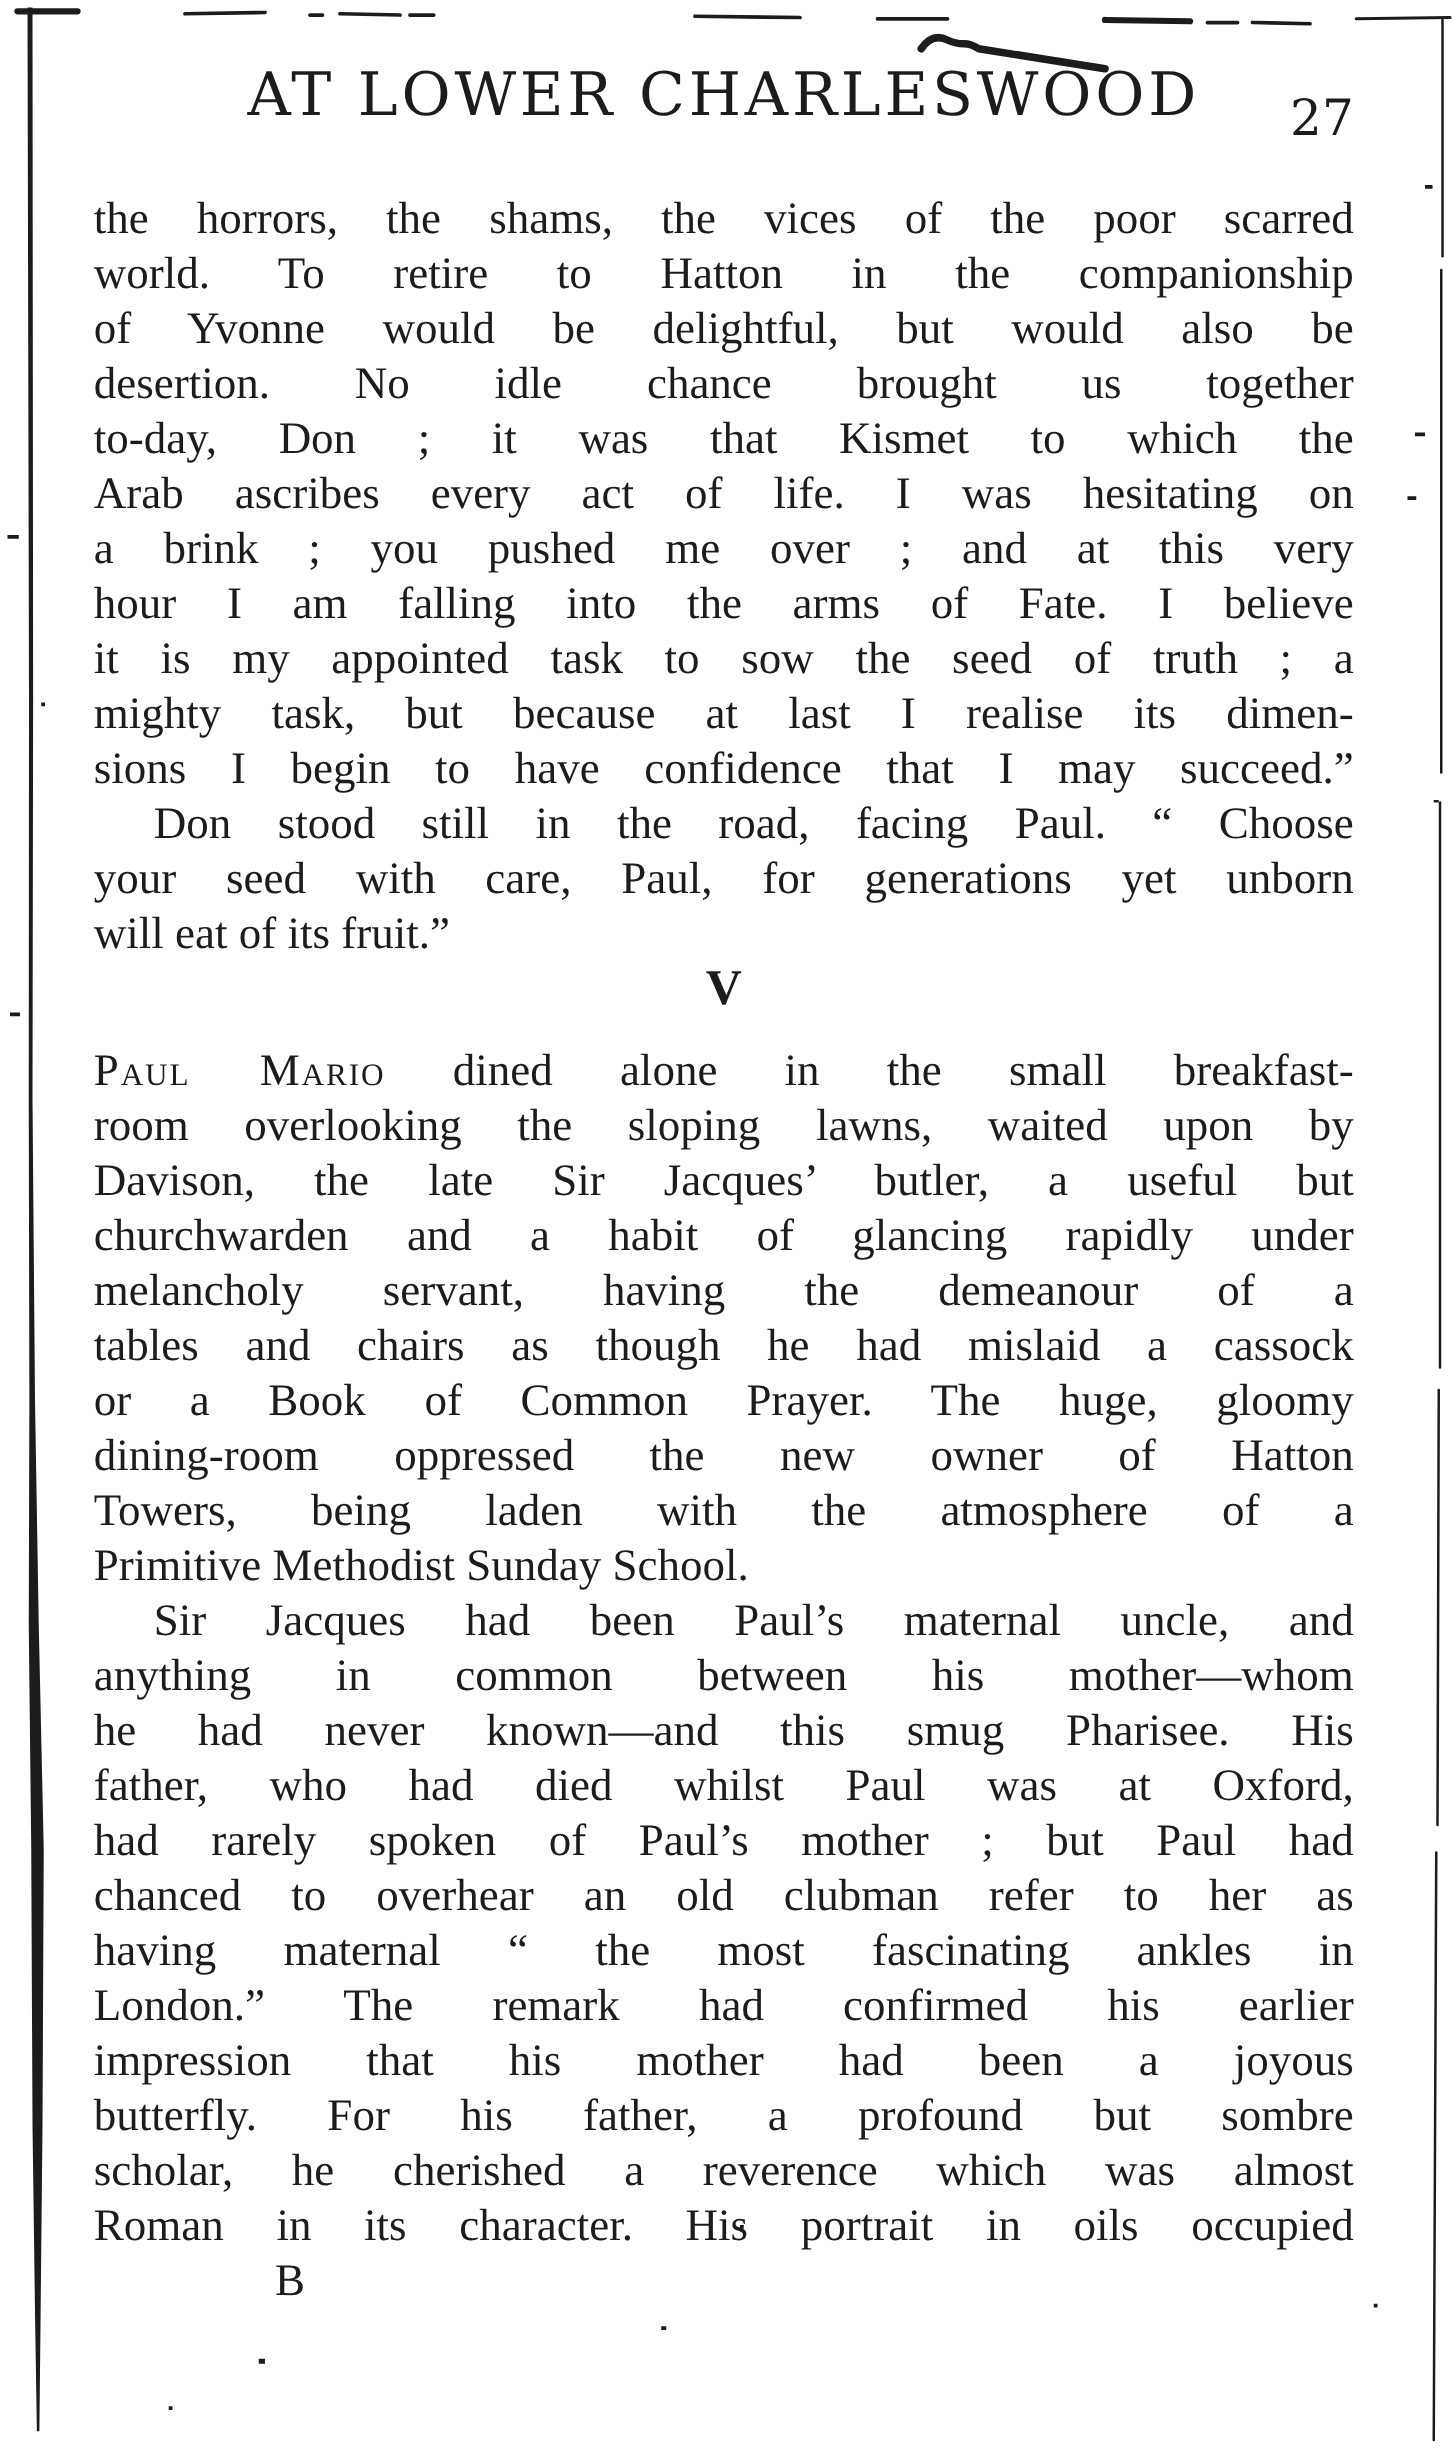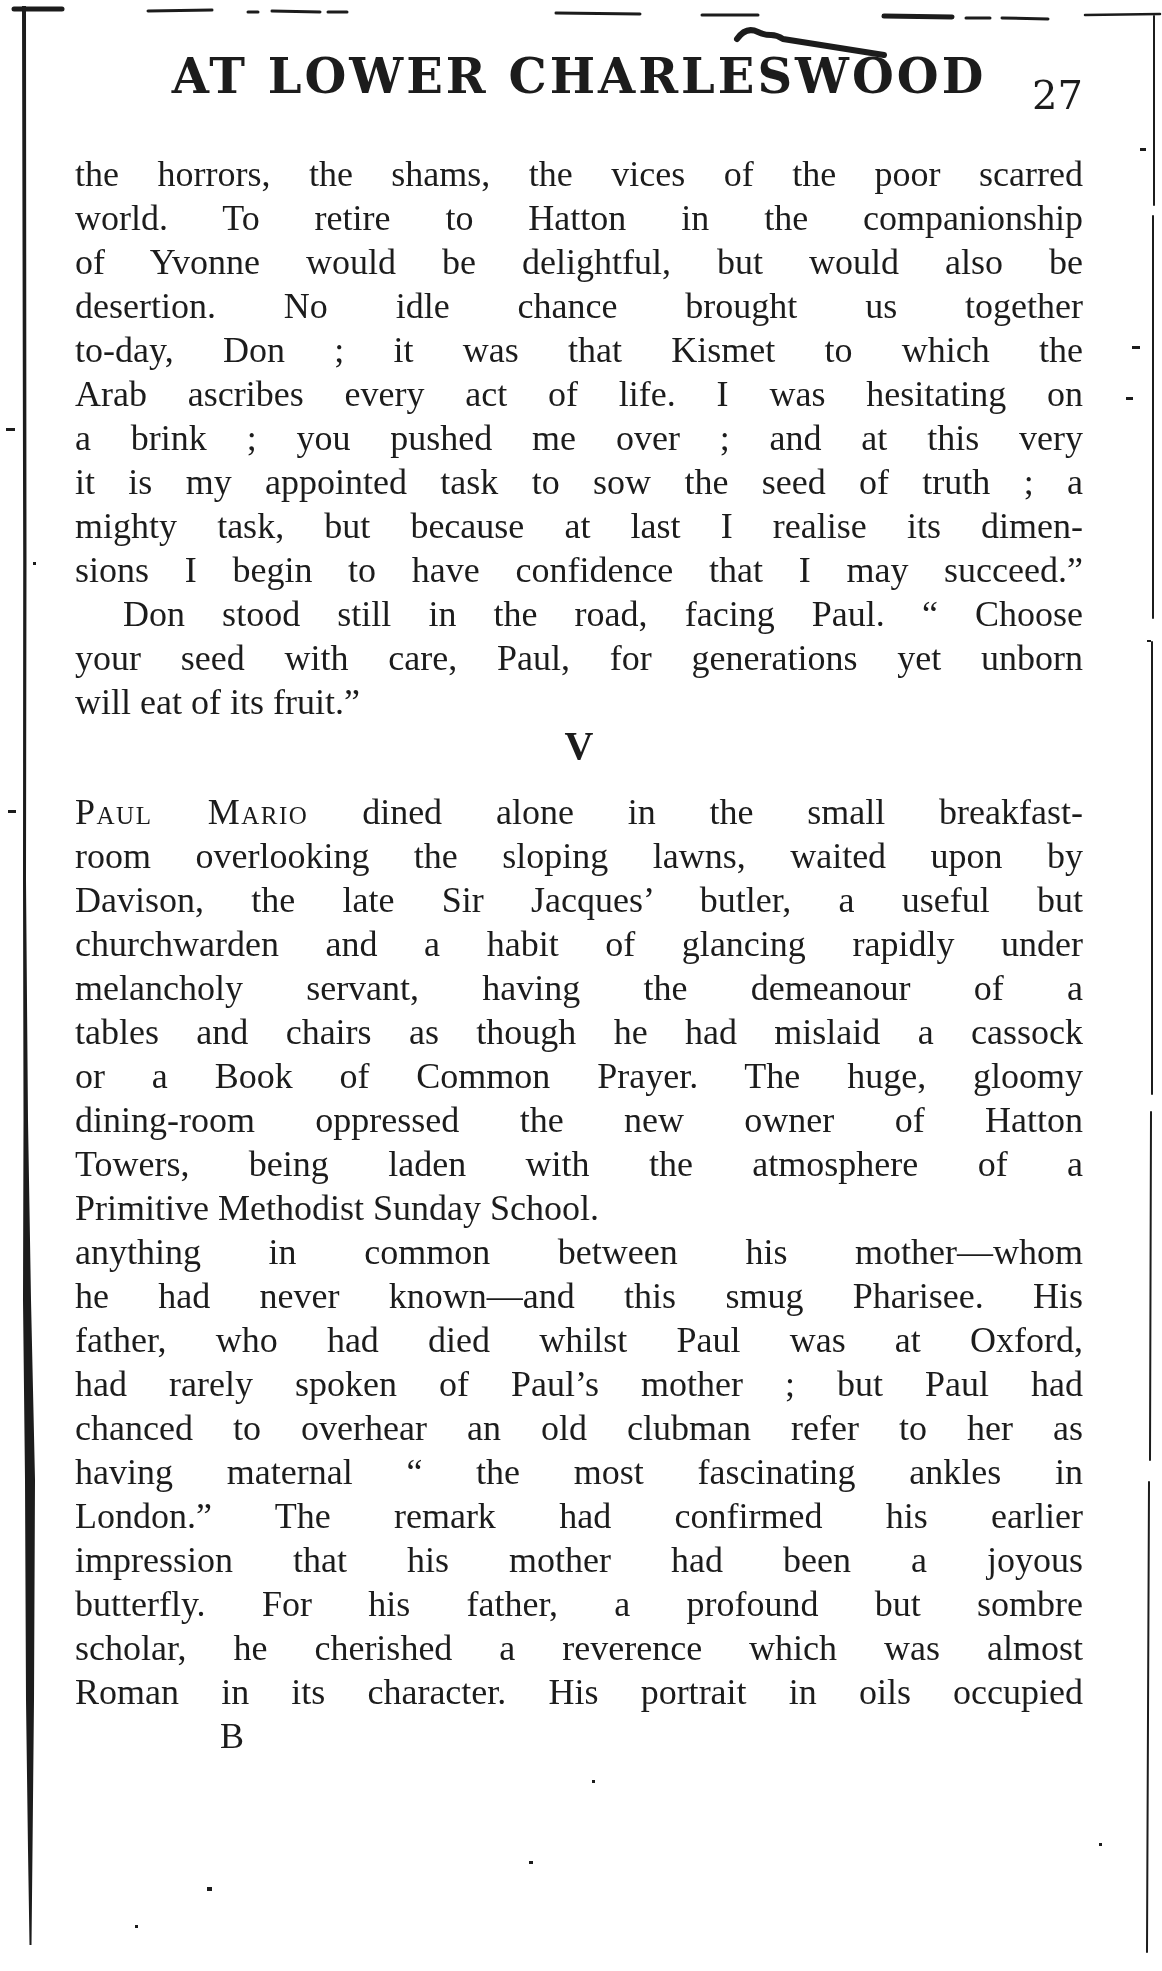--- a/index.html
+++ b/index.html
@@ -5,21 +5,21 @@
   :root { --paper:#ffffff; --ink:#1c1c1c; }
   html,body { margin:0; padding:0; }
   .page {
     position:relative; width:1162px; height:1971px;
     background:var(--paper); color:var(--ink);
     font-family:"DejaVu Serif", serif; overflow:hidden;
   }
   .artifacts { position:absolute; left:0; top:0; z-index:1; pointer-events:none; }
   .page-header { position:absolute; left:75px; top:44px; width:1008px; height:64px; z-index:2; }
   .running-title {
-    text-align:center; font-weight:bold; font-size:48px; line-height:64px;
+    text-align:center; font-weight:normal; font-size:48px; line-height:64px;
     letter-spacing:3px; white-space:nowrap;
   }
   .page-number { position:absolute; right:0; top:24px; font-size:40px; line-height:54px; }
   .text-column {
     position:absolute; left:75px; top:152px; width:1008px; z-index:2;
     font-size:36px; line-height:44px;font-family:Liberation Serif, serif;
   }
   .line { text-align:justify; text-align-last:justify; }
   .line.indent { text-indent:48px; }
   .line.short { text-align-last:left; }
@@ -84,20 +84,21 @@
   <main class="text-column">
     <div id="paras-before">
         <div>
           <div class="line">the horrors, the shams, the vices of the poor scarred</div>
           <div class="line">world. To retire to Hatton in the companionship</div>
           <div class="line">of Yvonne would be delightful, but would also be</div>
           <div class="line">desertion. No idle chance brought us together</div>
           <div class="line">to-day, Don ; it was that Kismet to which the</div>
           <div class="line">Arab ascribes every act of life. I was hesitating on</div>
           <div class="line">a brink ; you pushed me over ; and at this very</div>
+          <div class="line">hour I am falling into the arms of Fate. I believe</div>
           <div class="line">it is my appointed task to sow the seed of truth ; a</div>
           <div class="line">mighty task, but because at last I realise its dimen-</div>
           <div class="line">sions I begin to have confidence that I may succeed.”</div>
         </div>
         <div>
           <div class="line indent">Don stood still in the road, facing Paul. “ Choose</div>
           <div class="line">your seed with care, Paul, for generations yet unborn</div>
           <div class="line short">will eat of its fruit.”</div>
         </div>
       </div>
@@ -109,20 +110,21 @@
           <div class="line">Davison, the late Sir Jacques’ butler, a useful but</div>
           <div class="line">churchwarden and a habit of glancing rapidly under</div>
           <div class="line">melancholy servant, having the demeanour of a</div>
           <div class="line">tables and chairs as though he had mislaid a cassock</div>
           <div class="line">or a Book of Common Prayer. The huge, gloomy</div>
           <div class="line">dining-room oppressed the new owner of Hatton</div>
           <div class="line">Towers, being laden with the atmosphere of a</div>
           <div class="line short">Primitive Methodist Sunday School.</div>
         </div>
         <div>
+          <div class="line indent">Sir Jacques had been Paul’s maternal uncle, and</div>
           <div class="line">anything in common between his mother—whom</div>
           <div class="line">he had never known—and this smug Pharisee. His</div>
           <div class="line">father, who had died whilst Paul was at Oxford,</div>
           <div class="line">had rarely spoken of Paul’s mother ; but Paul had</div>
           <div class="line">chanced to overhear an old clubman refer to her as</div>
           <div class="line">having maternal “ the most fascinating ankles in</div>
           <div class="line">London.” The remark had confirmed his earlier</div>
           <div class="line">impression that his mother had been a joyous</div>
           <div class="line">butterfly. For his father, a profound but sombre</div>
           <div class="line">scholar, he cherished a reverence which was almost</div>

